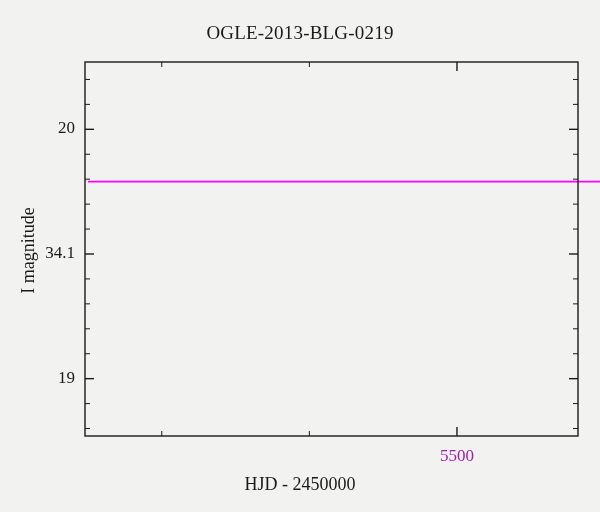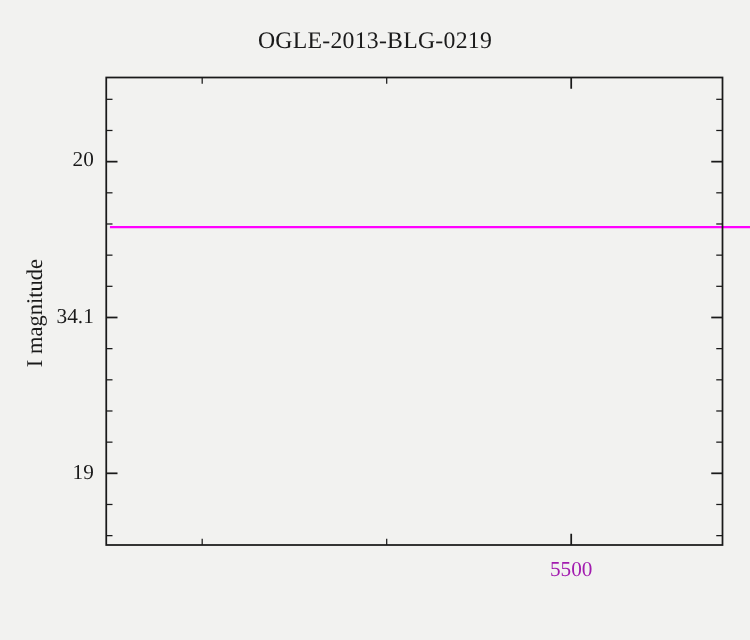--- a/index.html
+++ b/index.html
@@ -34,20 +34,21 @@
     font-size:17px;color:#a21caf;width:80px;
   }
 </style>
 </head>
 <body>
 
 <div id="figure">
 
   <div class="lbl" id="title">OGLE-2013-BLG-0219</div>
 
+  <div class="lbl" id="xlabel">HJD - 2450000</div>
 
   <div class="lbl" id="ylabel">I magnitude</div>
 
   <svg id="plot" width="600" height="512" style="position:absolute;left:0;top:0;">
     <g id="errorbars-layer"></g>
     <g id="points-layer"></g>
     <path id="model-curve" fill="none" stroke="#ff00ff" stroke-width="1.8" d="M87.95,181.68L89.72,181.68L91.49,181.68L93.27,181.68L95.04,181.68L96.81,181.68L98.58,181.68L100.35,181.68L102.12,181.68L103.89,181.68L105.66,181.68L107.44,181.68L109.21,181.68L110.98,181.68L112.75,181.68L114.52,181.68L116.29,181.68L118.06,181.68L119.83,181.68L121.61,181.68L123.38,181.68L125.15,181.68L126.92,181.68L128.69,181.68L130.46,181.68L132.23,181.68L134.00,181.68L135.78,181.68L137.55,181.68L139.32,181.68L141.09,181.68L142.86,181.68L144.63,181.68L146.40,181.68L148.17,181.68L149.95,181.68L151.72,181.68L153.49,181.68L155.26,181.68L157.03,181.68L158.80,181.68L160.57,181.68L162.34,181.68L164.12,181.68L165.89,181.68L167.66,181.68L169.43,181.68L171.20,181.68L172.97,181.68L174.74,181.68L176.51,181.68L178.29,181.68L180.06,181.68L181.83,181.68L183.60,181.68L185.37,181.68L187.14,181.68L188.91,181.68L190.69,181.68L192.46,181.68L194.23,181.68L196.00,181.68L197.77,181.68L199.54,181.68L201.31,181.68L203.08,181.68L204.86,181.68L206.63,181.68L208.40,181.68L210.17,181.68L211.94,181.68L213.71,181.68L215.48,181.68L217.25,181.68L219.03,181.68L220.80,181.68L222.57,181.68L224.34,181.68L226.11,181.68L227.88,181.68L229.65,181.68L231.42,181.68L233.20,181.68L234.97,181.68L236.74,181.68L238.51,181.68L240.28,181.68L242.05,181.68L243.82,181.68L245.59,181.68L247.37,181.68L249.14,181.68L250.91,181.68L252.68,181.68L254.45,181.68L256.22,181.68L257.99,181.68L259.76,181.68L261.54,181.68L263.31,181.68L265.08,181.68L266.85,181.68L268.62,181.68L270.39,181.68L272.16,181.68L273.93,181.68L275.71,181.68L277.48,181.68L279.25,181.68L281.02,181.68L282.79,181.68L284.56,181.68L286.33,181.68L288.10,181.68L289.88,181.68L291.65,181.68L293.42,181.68L295.19,181.68L296.96,181.68L298.73,181.68L300.50,181.68L302.27,181.68L304.05,181.68L305.82,181.68L307.59,181.68L309.36,181.68L311.13,181.68L312.90,181.68L314.67,181.68L316.44,181.68L318.22,181.68L319.99,181.68L321.76,181.68L323.53,181.68L325.30,181.68L327.07,181.68L328.84,181.68L330.61,181.68L332.39,181.68L334.16,181.68L335.93,181.68L337.70,181.68L339.47,181.68L341.24,181.68L343.01,181.68L344.78,181.68L346.56,181.68L348.33,181.68L350.10,181.68L351.87,181.68L353.64,181.68L355.41,181.68L357.18,181.68L358.95,181.68L360.73,181.68L362.50,181.68L364.27,181.68L366.04,181.68L367.81,181.68L369.58,181.68L371.35,181.68L373.12,181.68L374.90,181.68L376.67,181.68L378.44,181.68L380.21,181.68L381.98,181.68L383.75,181.68L385.52,181.68L387.29,181.68L389.07,181.68L390.84,181.68L392.61,181.68L394.38,181.68L396.15,181.68L397.92,181.68L399.69,181.68L401.46,181.68L403.24,181.68L405.01,181.68L406.78,181.68L408.55,181.68L410.32,181.68L412.09,181.68L413.86,181.68L415.63,181.68L417.41,181.68L419.18,181.68L420.95,181.68L422.72,181.68L424.49,181.68L426.26,181.68L428.03,181.68L429.80,181.68L431.58,181.68L433.35,181.68L435.12,181.68L436.89,181.68L438.66,181.68L440.43,181.68L442.20,181.68L443.97,181.68L445.75,181.68L447.52,181.68L449.29,181.68L451.06,181.68L452.83,181.68L454.60,181.68L456.37,181.68L458.14,181.68L459.92,181.68L461.69,181.68L463.46,181.68L465.23,181.68L467.00,181.68L468.77,181.68L470.54,181.68L472.31,181.68L474.09,181.68L475.86,181.68L477.63,181.68L479.40,181.68L481.17,181.68L482.94,181.68L484.71,181.68L486.49,181.68L488.26,181.68L490.03,181.68L491.80,181.68L493.57,181.68L495.34,181.68L497.11,181.68L498.88,181.68L500.66,181.68L502.43,181.68L504.20,181.68L505.97,181.68L507.74,181.68L509.51,181.68L511.28,181.68L513.05,181.68L514.83,181.68L516.60,181.68L518.37,181.68L520.14,181.68L521.91,181.68L523.68,181.68L525.45,181.68L527.22,181.68L529.00,181.68L530.77,181.68L532.54,181.68L534.31,181.68L536.08,181.68L537.85,181.68L539.62,181.68L541.39,181.68L543.17,181.68L544.94,181.68L546.71,181.68L548.48,181.68L550.25,181.68L552.02,181.68L553.79,181.68L555.56,181.68L557.34,181.68L559.11,181.68L560.88,181.68L562.65,181.68L564.42,181.68L566.19,181.68L567.96,181.68L569.73,181.68L571.51,181.68L573.28,181.68L575.05,181.68L576.82,181.68L578.59,181.68L580.36,181.68L582.13,181.68L583.90,181.68L585.68,181.68L587.45,181.68L589.22,181.68L590.99,181.68L592.76,181.68L594.53,181.68L596.30,181.68L598.07,181.68L599.85,181.68L601.62,181.68L603.39,181.68L605.16,181.68L606.93,181.68L608.70,181.68L610.47,181.68L612.24,181.68L614.02,181.68L615.79,181.68L617.56,181.68L619.33,181.68L621.10,181.68L622.87,181.68L624.64,181.68L626.41,181.68L628.19,181.68L629.96,181.68L631.73,181.68L633.50,181.68L635.27,181.68L637.04,181.68L638.81,181.68L640.58,181.68L642.36,181.68L644.13,181.68L645.90,181.68L647.67,181.68L649.44,181.68L651.21,181.68L652.98,181.68L654.75,181.68L656.53,181.68L658.30,181.68L660.07,181.68L661.84,181.68L663.61,181.68L665.38,181.68L667.15,181.68L668.92,181.68L670.70,181.68L672.47,181.68L674.24,181.68L676.01,181.68L677.78,181.68L679.55,181.68L681.32,181.68L683.09,181.68L684.87,181.68L686.64,181.68L688.41,181.68L690.18,181.68L691.95,181.68L693.72,181.68L695.49,181.68L697.26,181.68L699.04,181.68L700.81,181.68L702.58,181.68L704.35,181.68L706.12,181.68L707.89,181.68L709.66,181.68L711.43,181.68L713.21,181.68L714.98,181.68L716.75,181.68L718.52,181.68L720.29,181.68L722.06,181.68L723.83,181.68L725.60,181.68L727.38,181.68L729.15,181.68L730.92,181.68L732.69,181.68L734.46,181.68L736.23,181.68L738.00,181.68L739.77,181.68L741.55,181.68L743.32,181.68L745.09,181.68L746.86,181.68L748.63,181.68L750.40,181.68L752.17,181.68L753.94,181.68L755.72,181.68L757.49,181.68L759.26,181.68L761.03,181.68L762.80,181.68L764.57,181.68L766.34,181.68L768.11,181.68L769.89,181.68L771.66,181.68L773.43,181.68L775.20,181.68L776.97,181.68L778.74,181.68L780.51,181.68L782.29,181.68L784.06,181.68L785.83,181.68L787.60,181.68L789.37,181.68L791.14,181.68L792.91,181.68L794.68,181.68L796.46,181.68L798.23,181.68L800.00,181.68L801.77,181.68L803.54,181.68L805.31,181.68L807.08,181.68L808.85,181.68L810.63,181.68L812.40,181.68L814.17,181.68L815.94,181.68L817.71,181.68L819.48,181.68L821.25,181.68L823.02,181.68L824.80,181.68L826.57,181.68L828.34,181.68L830.11,181.68L831.88,181.68L833.65,181.68L835.42,181.68L837.19,181.68L838.97,181.68L840.74,181.68L842.51,181.69L844.28,181.69L846.05,181.69L847.82,181.69L849.59,181.69L851.36,181.69L853.14,181.69L854.91,181.69L856.68,181.69L858.45,181.69L860.22,181.69L861.99,181.69L863.76,181.69L865.53,181.69L867.31,181.69L869.08,181.69L870.85,181.69L872.62,181.69L874.39,181.69L876.16,181.69L877.93,181.69L879.70,181.69L881.48,181.69L883.25,181.69L885.02,181.69L886.79,181.69L888.56,181.69L890.33,181.69L892.10,181.69L893.87,181.69L895.65,181.69L897.42,181.69L899.19,181.69L900.96,181.69L902.73,181.69L904.50,181.69L906.27,181.69L908.04,181.69L909.82,181.69L911.59,181.69L913.36,181.69L915.13,181.69L916.90,181.69L918.67,181.69L920.44,181.69L922.21,181.69L923.99,181.69L925.76,181.69L927.53,181.69L929.30,181.69L931.07,181.69L932.84,181.69L934.61,181.69L936.38,181.69L938.16,181.69L939.93,181.69L941.70,181.69L943.47,181.69L945.24,181.69L947.01,181.69L948.78,181.69L950.55,181.69L952.33,181.69L954.10,181.69L955.87,181.69L957.64,181.69L959.41,181.69L961.18,181.69L962.95,181.69L964.72,181.69L966.50,181.69L968.27,181.69L970.04,181.69L971.81,181.69L973.58,181.69L975.35,181.69L977.12,181.69L978.89,181.69L980.67,181.69L982.44,181.69L984.21,181.69L985.98,181.69L987.75,181.69L989.52,181.69L991.29,181.69L993.06,181.69L994.84,181.69L996.61,181.69L998.38,181.69L1000.15,181.69L1001.92,181.69L1003.69,181.69L1005.46,181.69L1007.23,181.69L1009.01,181.69L1010.78,181.69L1012.55,181.69L1014.32,181.69L1016.09,181.69L1017.86,181.69L1019.63,181.69L1021.40,181.69L1023.18,181.69L1024.95,181.69L1026.72,181.69L1028.49,181.69L1030.26,181.69L1032.03,181.69L1033.80,181.69L1035.57,181.70L1037.35,181.70L1039.12,181.70L1040.89,181.70L1042.66,181.70L1044.43,181.70L1046.20,181.70L1047.97,181.70L1049.74,181.70L1051.52,181.70L1053.29,181.70L1055.06,181.70L1056.83,181.70L1058.60,181.70L1060.37,181.70L1062.14,181.70L1063.91,181.70L1065.69,181.70L1067.46,181.70L1069.23,181.70L1071.00,181.70L1072.77,181.70L1074.54,181.70L1076.31,181.70L1078.09,181.70L1079.86,181.70L1081.63,181.70L1083.40,181.70L1085.17,181.70L1086.94,181.70L1088.71,181.70L1090.48,181.70L1092.26,181.70L1094.03,181.70L1095.80,181.70L1097.57,181.70L1099.34,181.70L1101.11,181.70L1102.88,181.70L1104.65,181.70L1106.43,181.70L1108.20,181.70L1109.97,181.71L1111.74,181.71L1113.51,181.71L1115.28,181.71L1117.05,181.71L1118.82,181.71L1120.60,181.71L1122.37,181.71L1124.14,181.71L1125.91,181.71L1127.68,181.71L1129.45,181.71L1131.22,181.71L1132.99,181.71L1134.77,181.71L1136.54,181.71L1138.31,181.71L1140.08,181.71L1141.85,181.71L1143.62,181.71L1145.39,181.71L1147.16,181.71L1148.94,181.71L1150.71,181.71L1152.48,181.71L1154.25,181.72L1156.02,181.72L1157.79,181.72L1159.56,181.72L1161.33,181.72L1163.11,181.72L1164.88,181.72L1166.65,181.72L1168.42,181.72L1170.19,181.72L1171.96,181.72L1173.73,181.72L1175.50,181.72L1177.28,181.72L1179.05,181.72L1180.82,181.72L1182.59,181.72L1184.36,181.73L1186.13,181.73L1187.90,181.73L1189.67,181.73L1191.45,181.73L1193.22,181.73L1194.99,181.73L1196.76,181.73L1198.53,181.73L1200.30,181.73L1202.07,181.73L1203.84,181.73L1205.62,181.73L1207.39,181.74L1209.16,181.74L1210.93,181.74L1212.70,181.74L1214.47,181.74L1216.24,181.74L1218.01,181.74L1219.79,181.74L1221.56,181.74L1223.33,181.74L1225.10,181.75L1226.87,181.75L1228.64,181.75L1230.41,181.75L1232.18,181.75L1233.96,181.75L1235.73,181.75L1237.50,181.75L1239.27,181.76L1241.04,181.76L1242.81,181.76L1244.58,181.76L1246.35,181.76L1248.13,181.76L1249.90,181.76L1251.67,181.76L1253.44,181.77L1255.21,181.77L1256.98,181.77L1258.75,181.77L1260.52,181.77L1262.30,181.77L1264.07,181.78L1265.84,181.78L1267.61,181.78L1269.38,181.78L1271.15,181.78L1272.92,181.79L1274.69,181.79L1276.47,181.79L1278.24,181.79L1280.01,181.79L1281.78,181.80L1283.55,181.80L1285.32,181.80L1287.09,181.80L1288.86,181.81L1290.64,181.81L1292.41,181.81L1294.18,181.81L1295.95,181.82L1297.72,181.82L1299.49,181.82L1301.26,181.82L1303.03,181.83L1304.81,181.83L1306.58,181.83L1308.35,181.84L1310.12,181.84L1311.89,181.84L1313.66,181.85L1315.43,181.85L1317.20,181.85L1318.98,181.86L1320.75,181.86L1322.52,181.86L1324.29,181.87L1326.06,181.87L1327.83,181.88L1329.60,181.88L1331.37,181.89L1333.15,181.89L1334.92,181.89L1336.69,181.90L1338.46,181.90L1340.23,181.91L1342.00,181.91L1343.77,181.92L1345.54,181.93L1347.32,181.93L1349.09,181.94L1350.86,181.94L1352.63,181.95L1354.40,181.96L1356.17,181.96L1357.94,181.97L1359.71,181.98L1361.49,181.98L1363.26,181.99L1365.03,182.00L1366.80,182.01L1368.57,182.01L1370.34,182.02L1372.11,182.03L1373.89,182.04L1375.66,182.05L1377.43,182.06L1379.20,182.07L1380.97,182.08L1382.74,182.09L1384.51,182.10L1386.28,182.11L1388.06,182.12L1389.83,182.13L1391.60,182.15L1393.37,182.16L1395.14,182.17L1396.91,182.18L1398.68,182.20L1400.45,182.21L1402.23,182.23L1404.00,182.24L1405.77,182.26L1407.54,182.27L1409.31,182.29L1411.08,182.31L1412.85,182.33L1414.62,182.35L1416.40,182.37L1418.17,182.39L1419.94,182.41L1421.71,182.43L1423.48,182.45L1425.25,182.48L1427.02,182.50L1428.79,182.53L1430.57,182.55L1432.34,182.58L1434.11,182.61L1435.88,182.64L1437.65,182.67L1439.42,182.70L1441.19,182.73L1442.96,182.77L1444.74,182.80L1446.51,182.84L1448.28,182.88L1450.05,182.92L1451.82,182.96L1453.59,183.01L1455.36,183.05L1457.13,183.10L1458.91,183.15L1460.68,183.20L1462.45,183.26L1464.22,183.31L1465.99,183.37L1467.76,183.43L1469.53,183.50L1471.30,183.56L1473.08,183.64L1474.85,183.71L1476.62,183.79L1478.39,183.87L1480.16,183.95L1481.93,184.04L1483.70,184.13L1485.47,184.23L1487.25,184.33L1489.02,184.44L1490.79,184.55L1492.56,184.67L1494.33,184.79L1496.10,184.92L1497.87,185.06L1499.64,185.20L1501.42,185.35L1503.19,185.51L1504.96,185.68L1506.73,185.86L1508.50,186.04L1510.27,186.24L1512.04,186.45L1513.81,186.66L1515.59,186.89L1517.36,187.14L1519.13,187.39L1520.90,187.67L1522.67,187.95L1524.44,188.26L1526.21,188.58L1527.98,188.92L1529.76,189.28L1531.53,189.66L1533.30,190.06L1535.07,190.49L1536.84,190.95L1538.61,191.44L1540.38,191.95L1542.15,192.50L1543.93,193.08L1545.70,193.70L1547.47,194.36L1549.24,195.06L1551.01,195.81L1552.78,196.61L1554.55,197.46L1556.32,198.37L1558.10,199.34L1559.87,200.37L1561.64,201.48L1563.41,202.67L1565.18,203.93L1566.95,205.29L1568.72,206.74L1570.49,208.30L1572.27,209.97L1574.04,211.76L1575.81,213.68L1577.58,215.74L1579.35,217.95L1581.12,220.32L1582.89,222.87L1584.66,225.61L1586.44,228.56L1588.21,231.73L1589.98,235.14L1591.75,238.81L1593.52,242.75L1595.29,247.00L1597.06,251.57L1598.83,256.49L1600.61,261.78L1602.38,267.48L1604.15,273.61L1605.92,280.21L1607.69,287.30L1609.46,294.92L1611.23,303.10L1613.00,311.87L1614.78,321.27L1616.55,331.31L1618.32,342.03L1620.09,353.43L1621.86,365.50L1623.63,378.22L1625.40,391.52L1627.17,405.29L1628.95,419.37L1630.72,433.49L1632.49,447.31L1634.26,460.33L1636.03,471.98L1637.80,481.58L1639.57,488.46L1641.34,492.07L1643.12,492.07L1644.89,488.46L1646.66,481.58L1648.43,471.98L1650.20,460.33L1651.97,447.31L1653.74,433.49L1655.51,419.37L1657.29,405.29L1659.06,391.52L1660.83,378.22L1662.60,365.50L1664.37,353.43L1666.14,342.03L1667.91,331.31L1669.69,321.27L1671.46,311.87L1673.23,303.10L1675.00,294.92L1676.77,287.30L1678.54,280.21L1680.31,273.61L1682.08,267.48L1683.86,261.78L1685.63,256.49L1687.40,251.57L1689.17,247.00L1690.94,242.75L1692.71,238.81L1694.48,235.14L1696.25,231.73L1698.03,228.56L1699.80,225.61L1701.57,222.87L1703.34,220.32L1705.11,217.95L1706.88,215.74L1708.65,213.68L1710.42,211.76L1712.20,209.97L1713.97,208.30L1715.74,206.74L1717.51,205.29L1719.28,203.93L1721.05,202.67L1722.82,201.48L1724.59,200.37L1726.37,199.34L1728.14,198.37L1729.91,197.46L1731.68,196.61L1733.45,195.81L1735.22,195.06L1736.99,194.36L1738.76,193.70L1740.54,193.08L1742.31,192.50L1744.08,191.95L1745.85,191.44L1747.62,190.95L1749.39,190.49L1751.16,190.06L1752.93,189.66L1754.71,189.28L1756.48,188.92L1758.25,188.58L1760.02,188.26L1761.79,187.95L1763.56,187.67L1765.33,187.39L1767.10,187.14L1768.88,186.89L1770.65,186.66L1772.42,186.45L1774.19,186.24L1775.96,186.04L1777.73,185.86L1779.50,185.68L1781.27,185.51L1783.05,185.35L1784.82,185.20L1786.59,185.06L1788.36,184.92L1790.13,184.79L1791.90,184.67L1793.67,184.55L1795.44,184.44L1797.22,184.33L1798.99,184.23L1800.76,184.13L1802.53,184.04L1804.30,183.95L1806.07,183.87L1807.84,183.79L1809.61,183.71L1811.39,183.64L1813.16,183.56L1814.93,183.50L1816.70,183.43L1818.47,183.37L1820.24,183.31L1822.01,183.26L1823.78,183.20L1825.56,183.15L1827.33,183.10L1829.10,183.05L1830.87,183.01L1832.64,182.96L1834.41,182.92L1836.18,182.88L1837.95,182.84L1839.73,182.80L1841.50,182.77L1843.27,182.73L1845.04,182.70L1846.81,182.67L1848.58,182.64L1850.35,182.61L1852.12,182.58L1853.90,182.55L1855.67,182.53L1857.44,182.50L1859.21,182.48L1860.98,182.45L1862.75,182.43L1864.52,182.41L1866.29,182.39L1868.07,182.37L1869.84,182.35L1871.61,182.33L1873.38,182.31L1875.15,182.29L1876.92,182.27L1878.69,182.26L1880.46,182.24L1882.24,182.23L1884.01,182.21L1885.78,182.20L1887.55,182.18L1889.32,182.17L1891.09,182.16L1892.86,182.15L1894.63,182.13L1896.41,182.12L1898.18,182.11L1899.95,182.10L1901.72,182.09L1903.49,182.08L1905.26,182.07L1907.03,182.06L1908.80,182.05L1910.58,182.04L1912.35,182.03L1914.12,182.02L1915.89,182.01L1917.66,182.01L1919.43,182.00L1921.20,181.99L1922.97,181.98L1924.75,181.98L1926.52,181.97L1928.29,181.96L1930.06,181.96L1931.83,181.95L1933.60,181.94L1935.37,181.94L1937.14,181.93L1938.92,181.93L1940.69,181.92L1942.46,181.91L1944.23,181.91L1946.00,181.90L1947.77,181.90L1949.54,181.89L1951.31,181.89L1953.09,181.89L1954.86,181.88L1956.63,181.88L1958.40,181.87L1960.17,181.87L1961.94,181.86L1963.71,181.86L1965.49,181.86L1967.26,181.85L1969.03,181.85L1970.80,181.85L1972.57,181.84L1974.34,181.84L1976.11,181.84L1977.88,181.83L1979.66,181.83L1981.43,181.83L1983.20,181.82L1984.97,181.82L1986.74,181.82L1988.51,181.82L1990.28,181.81L1992.05,181.81L1993.83,181.81L1995.60,181.81L1997.37,181.80L1999.14,181.80L2000.91,181.80L2002.68,181.80L2004.45,181.79L2006.22,181.79L2008.00,181.79L2009.77,181.79L2011.54,181.79L2013.31,181.78L2015.08,181.78L2016.85,181.78L2018.62,181.78L2020.39,181.78L2022.17,181.77L2023.94,181.77L2025.71,181.77L2027.48,181.77L2029.25,181.77L2031.02,181.77L2032.79,181.76L2034.56,181.76L2036.34,181.76L2038.11,181.76L2039.88,181.76L2041.65,181.76L2043.42,181.76L2045.19,181.76L2046.96,181.75L2048.73,181.75L2050.51,181.75"></path>
     <g id="frame-layer">
         <rect x="85" y="62" width="493" height="374" fill="none" stroke="#1a1a1a" stroke-width="1.4"></rect>
         <line x1="161.75449101796409" y1="436" x2="161.75449101796409" y2="431" stroke="#1a1a1a" stroke-width="1"></line>

